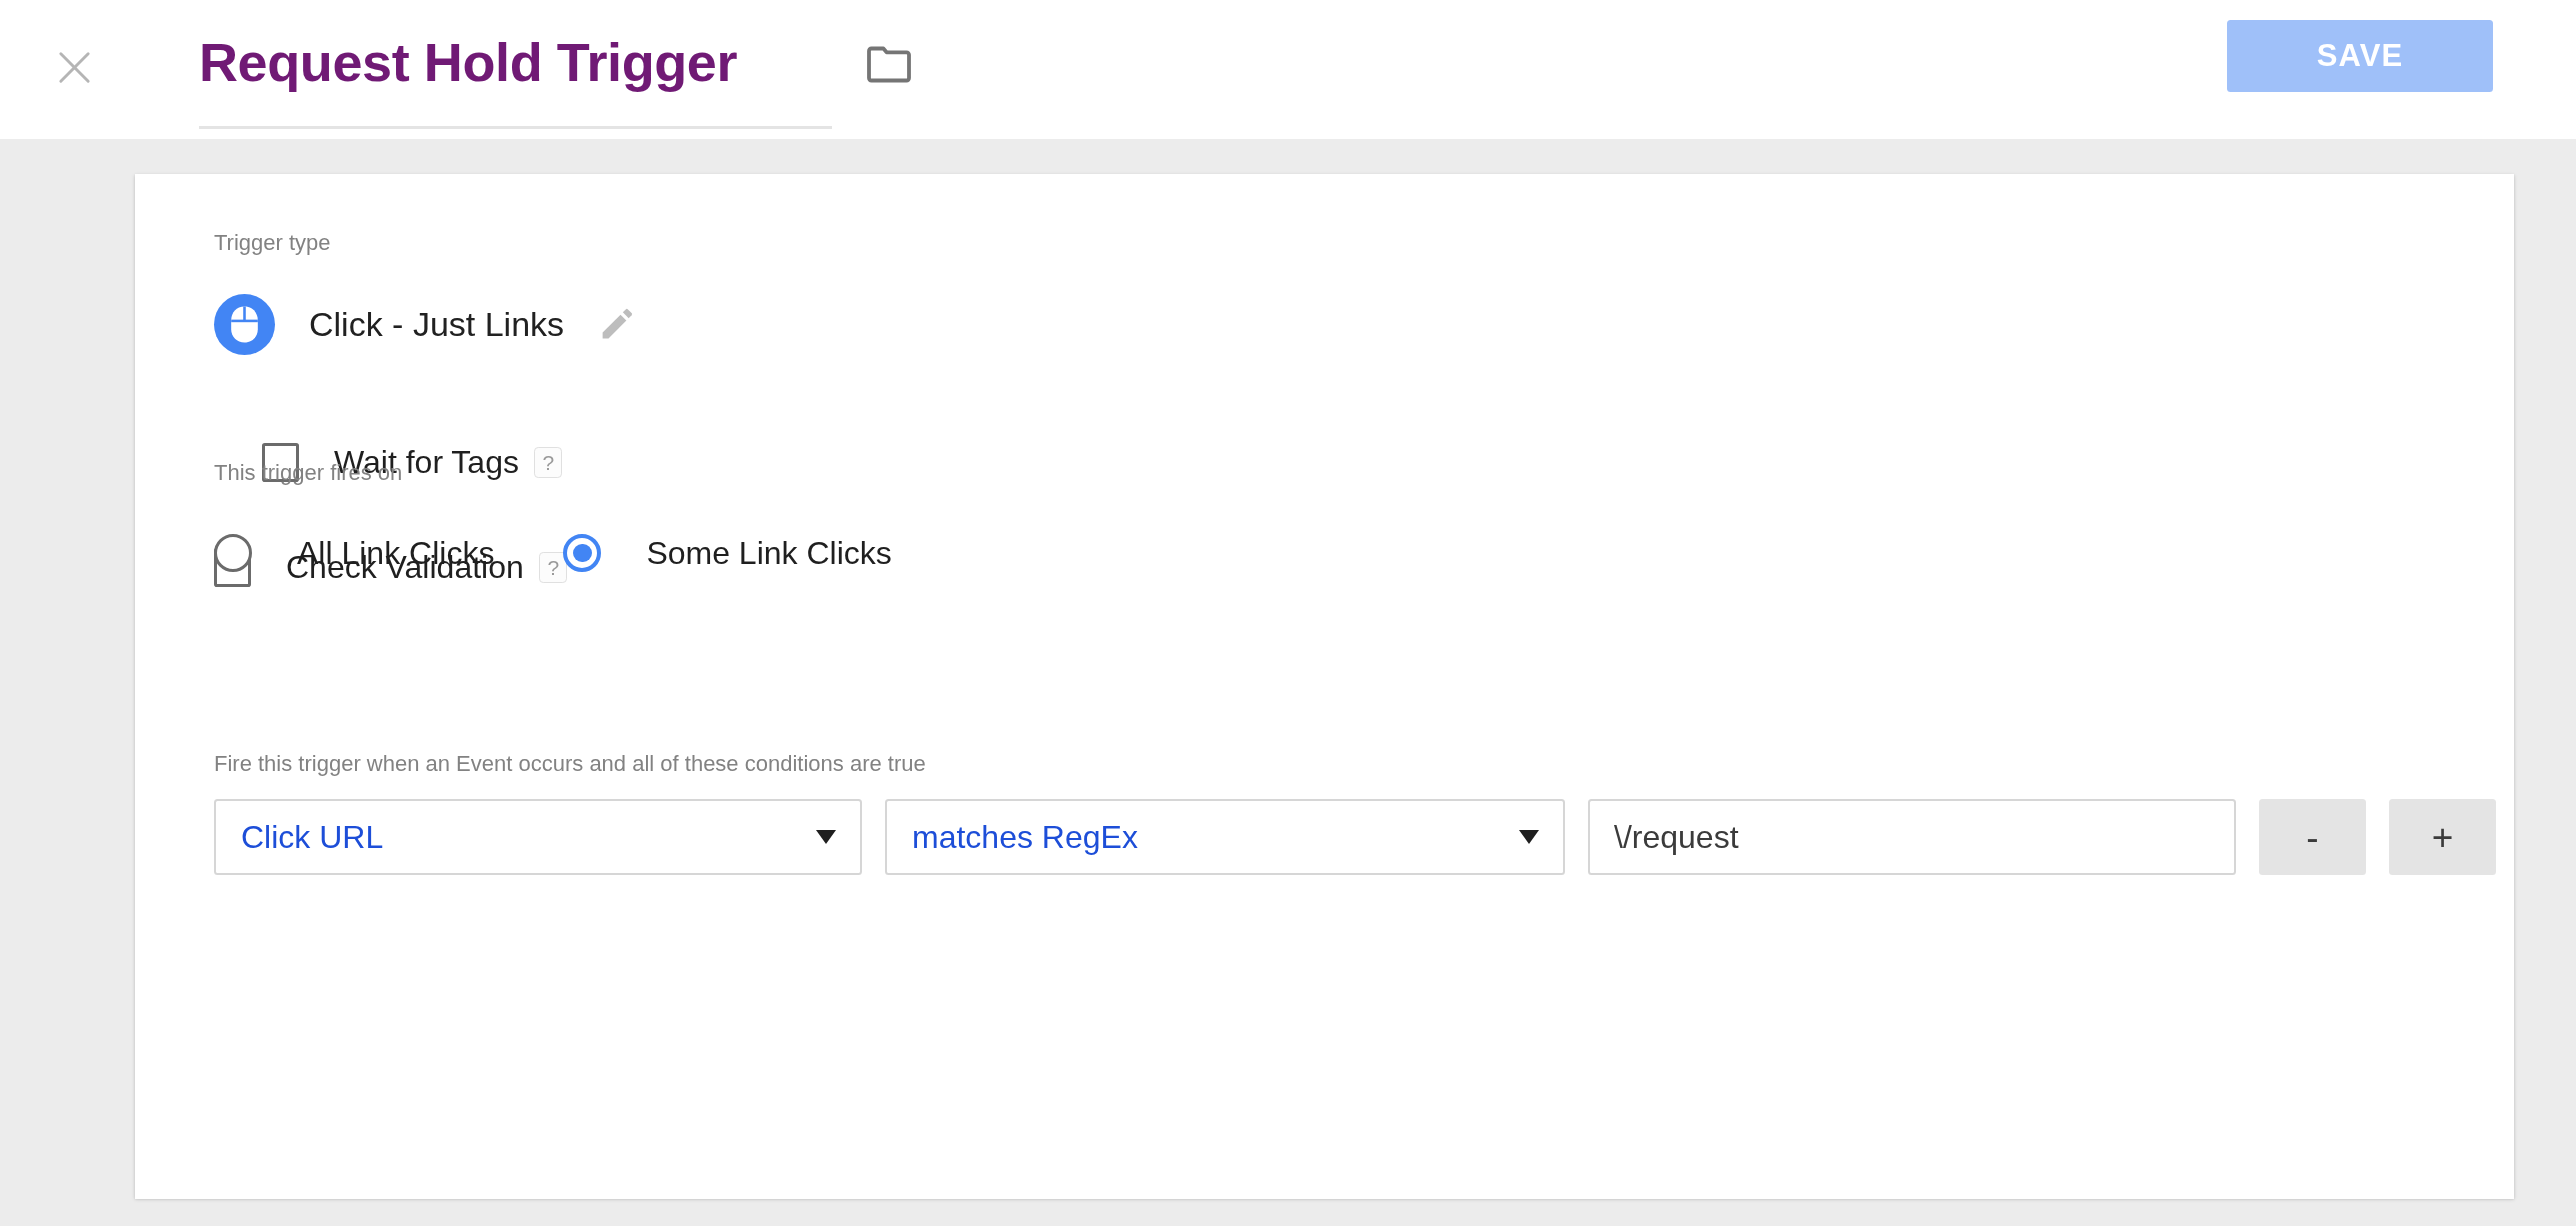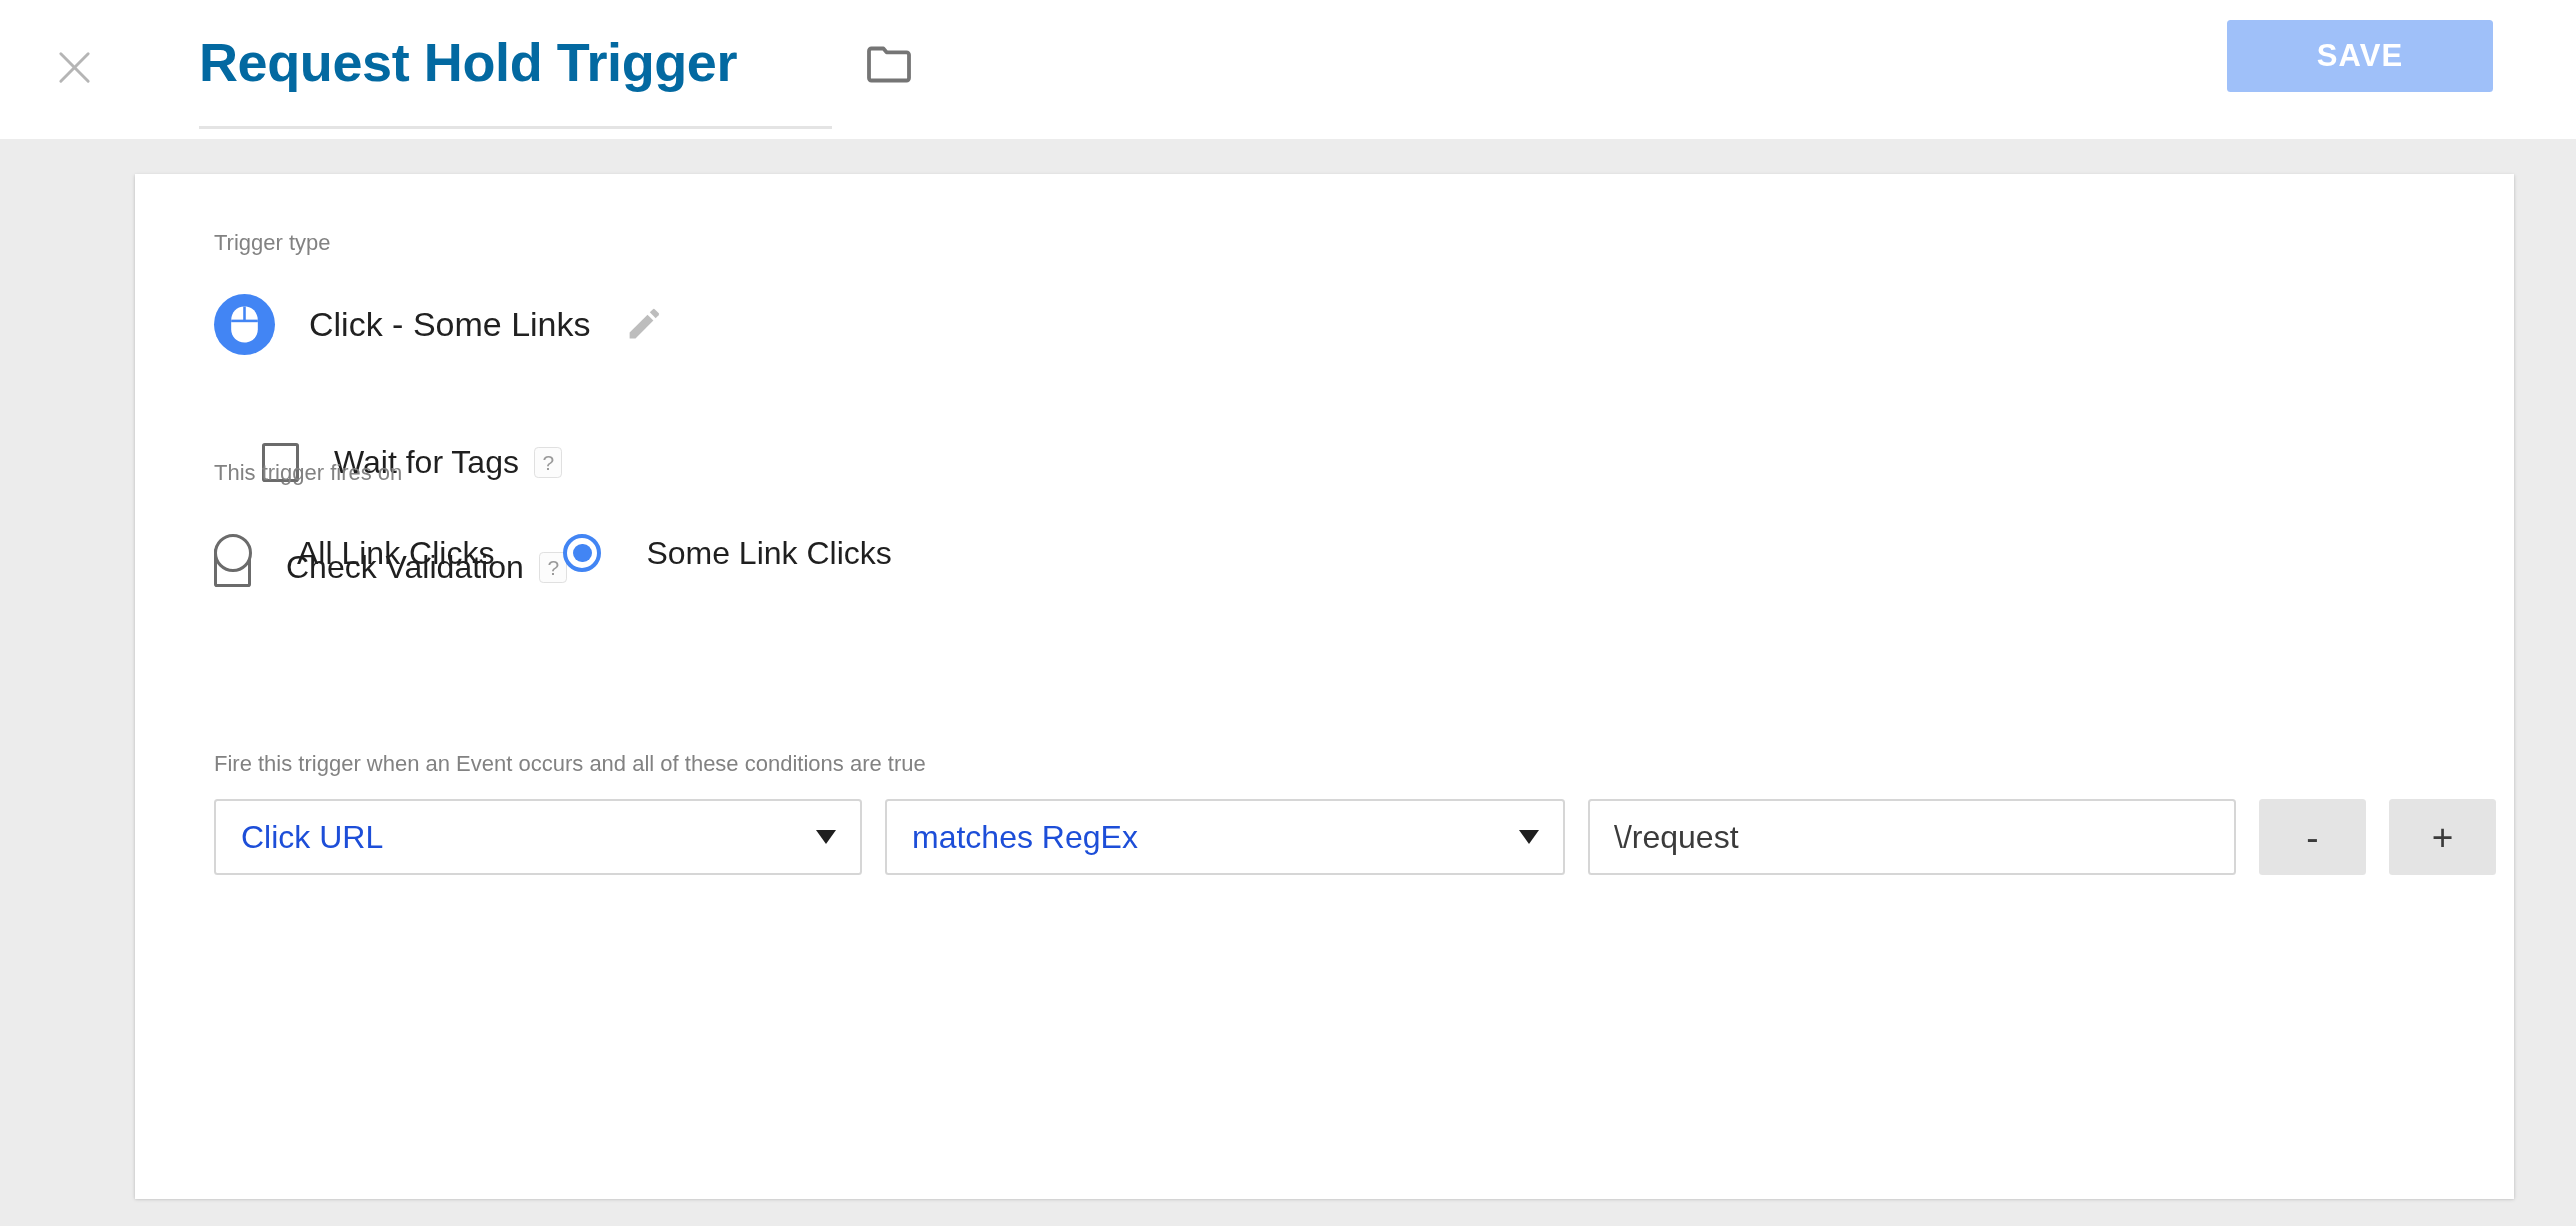--- a/index.html
+++ b/index.html
@@ -38,21 +38,21 @@
   .title-wrap {
     position: absolute;
     left: 199px;
     top: 27px;
     width: 634px;
     height: 100px;
   }
   .title-text {
     font-size: 54px;
     font-weight: bold;
-    color: #0369a1;
+    color: #701a75;
     letter-spacing: -0.4px;
     line-height: 70px;
     white-space: nowrap;
     background: transparent;
     border: none;
     outline: none;
     padding: 0;
     font-family: "Liberation Sans", sans-serif;
     display: block;
   }
@@ -331,21 +331,21 @@
   <div class="section-label trigger-type-label">Trigger type</div>
 
   <div class="trigger-row">
     <span class="mouse-icon">
       <svg width="35" height="41" viewBox="0 0 20 24">
         <path d="M10 1.5 C5.3 1.5 2.2 5.1 2.2 9.6 v5.2 C2.2 19.3 5.6 22.5 10 22.5 C14.4 22.5 17.8 19.3 17.8 14.8 v-5.2 C17.8 5.1 14.7 1.5 10 1.5 Z" fill="#ffffff"></path>
         <path d="M2.2 9.9 H17.8" stroke="#4285f4" stroke-width="1.5"></path>
         <path d="M10 1.5 V9.9" stroke="#4285f4" stroke-width="1.5"></path>
       </svg>
     </span>
-    <span class="trigger-name">Click - Some Links</span>
+    <span class="trigger-name">Click - Just Links</span>
     <span class="pencil-icon">
       <svg width="37" height="37" viewBox="0 0 24 24">
         <path d="M3 17.2 L14.6 5.6 L18.4 9.4 L6.8 21 L3 21 Z" fill="#bdbdbd"></path>
         <path d="M16.1 4.1 L18 2.2 a1 1 0 0 1 1.4 0 L21.8 4.6 a1 1 0 0 1 0 1.4 L19.9 7.9 Z" fill="#bdbdbd"></path>
       </svg>
     </span>
   </div>
 
   <div class="checkbox-row r1">
     <span class="checkbox"></span>

